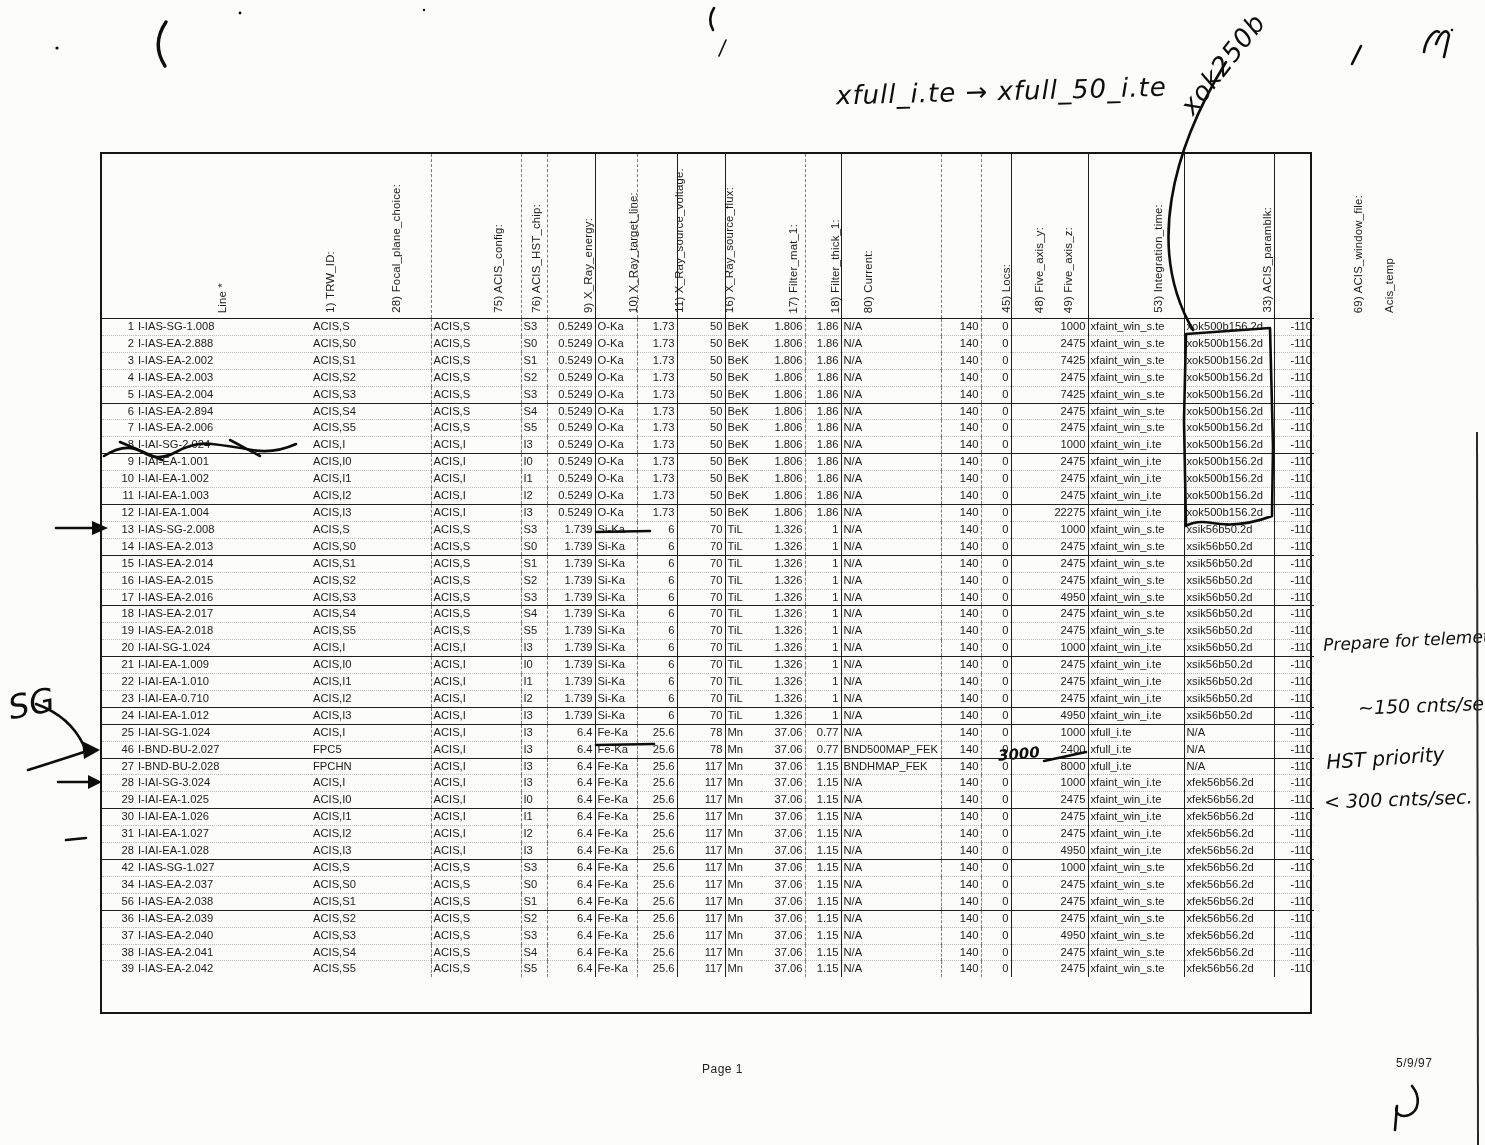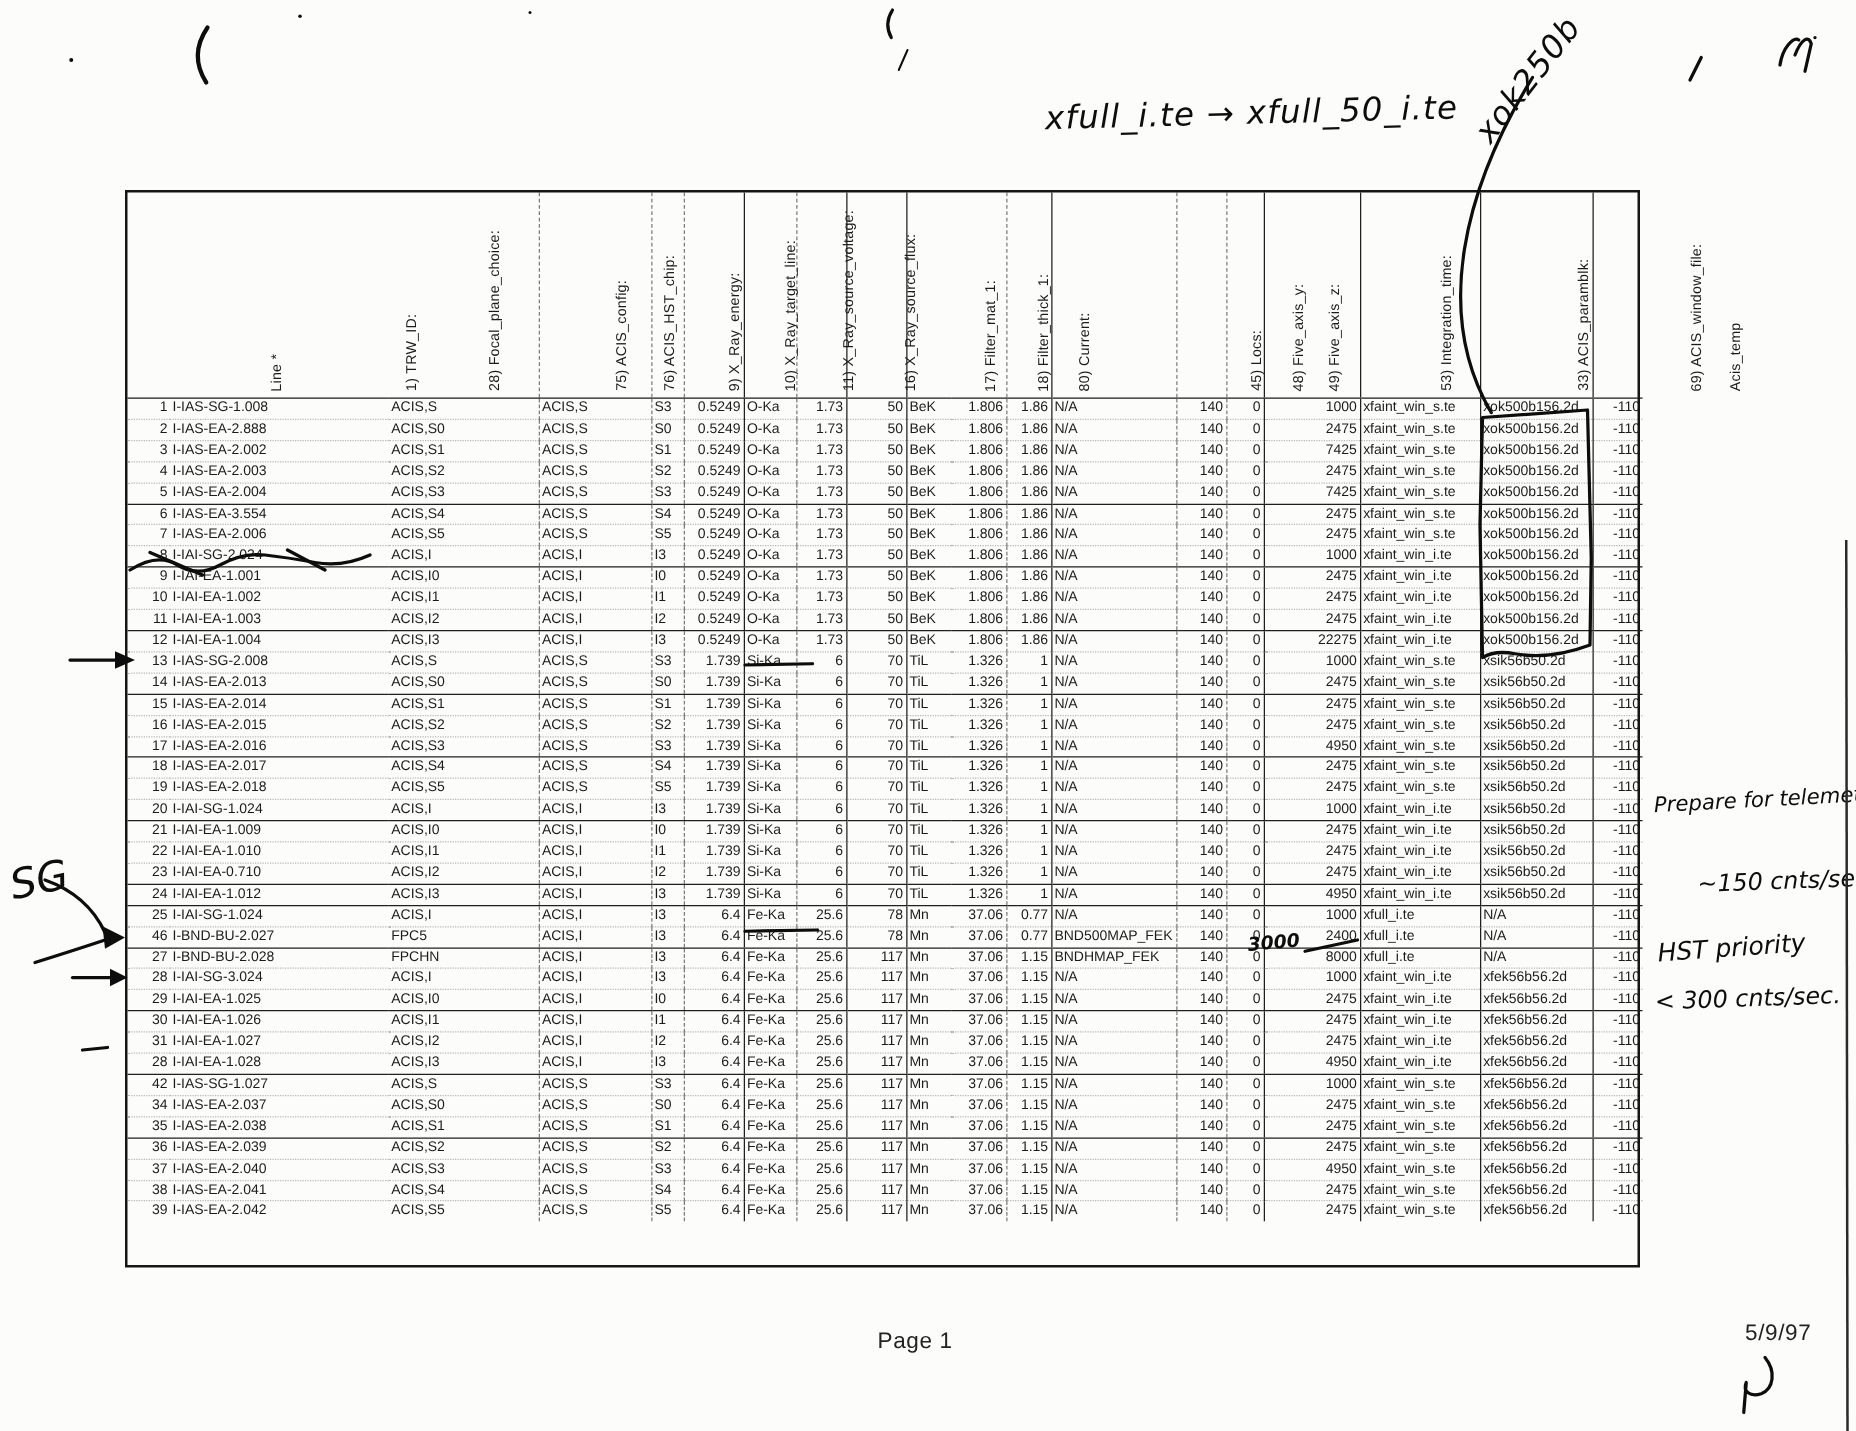--- a/index.html
+++ b/index.html
@@ -39,21 +39,21 @@
   }
   .hw-rename{left:836px;top:76px;font-size:26px;transform:rotate(-1.5deg);letter-spacing:1px;}
   .hw-corner{left:1186px;top:96px;font-size:26px;transform:rotate(-52deg);transform-origin:left center;letter-spacing:1px;}
   .hw-sg{left:8px;top:684px;font-size:33px;transform:rotate(-12deg);}
   .hw-m1{left:1323px;top:630px;font-size:17px;transform:rotate(-3deg);}
   .hw-m2{left:1358px;top:694px;font-size:19px;transform:rotate(-2deg);}
   .hw-m3{left:1326px;top:746px;font-size:20px;transform:rotate(-4deg);}
   .hw-m4{left:1324px;top:788px;font-size:19px;transform:rotate(-2deg);}
   .hw-3000{left:998px;top:745px;font-size:15px;transform:rotate(-5deg);font-weight:bold;}
   
-  .pr{position:absolute;font-size:18px;color:#222;letter-spacing:.5px;}
+  .pr{position:absolute;font-size:12px;color:#222;letter-spacing:.5px;}
   .pg{left:702px;top:1062px;}
   .dt{left:1396px;top:1056px;}
   svg.overlay{position:absolute;inset:0;pointer-events:none;}
 </style>
 </head>
 <body>
 
 <div class="page">
 
   <div class="table-wrap">
@@ -203,21 +203,21 @@
             <td class="l bl-s">N/A</td>
             <td class="r bl-d">140</td>
             <td class="r bl-d">0</td>
             <td class="r bl-s">7425</td>
             <td class="l bl-s">xfaint_win_s.te</td>
             <td class="l bl-s">xok500b156.2d</td>
             <td class="r bl-s">-110</td>
           </tr>
           <tr>
             <td class="r">6</td>
-            <td class="l">I-IAS-EA-3.554</td>
+            <td class="l">I-IAS-EA-2.894</td>
             <td class="l">ACIS,S4</td>
             <td class="l bl-d">ACIS,S</td>
             <td class="l bl-d">S4</td>
             <td class="r bl-d">0.5249</td>
             <td class="l bl-s">O-Ka</td>
             <td class="r bl-d">1.73</td>
             <td class="r bl-s">50</td>
             <td class="l bl-s">BeK</td>
             <td class="r">1.806</td>
             <td class="r bl-d">1.86</td>
@@ -811,21 +811,21 @@
             <td class="r bl-d">1.15</td>
             <td class="l bl-s">N/A</td>
             <td class="r bl-d">140</td>
             <td class="r bl-d">0</td>
             <td class="r bl-s">2475</td>
             <td class="l bl-s">xfaint_win_s.te</td>
             <td class="l bl-s">xfek56b56.2d</td>
             <td class="r bl-s">-110</td>
           </tr>
           <tr class="grp">
-            <td class="r">35</td>
+            <td class="r">56</td>
             <td class="l">I-IAS-EA-2.038</td>
             <td class="l">ACIS,S1</td>
             <td class="l bl-d">ACIS,S</td>
             <td class="l bl-d">S1</td>
             <td class="r bl-d">6.4</td>
             <td class="l bl-s">Fe-Ka</td>
             <td class="r bl-d">25.6</td>
             <td class="r bl-s">117</td>
             <td class="l bl-s">Mn</td>
             <td class="r">37.06</td>

